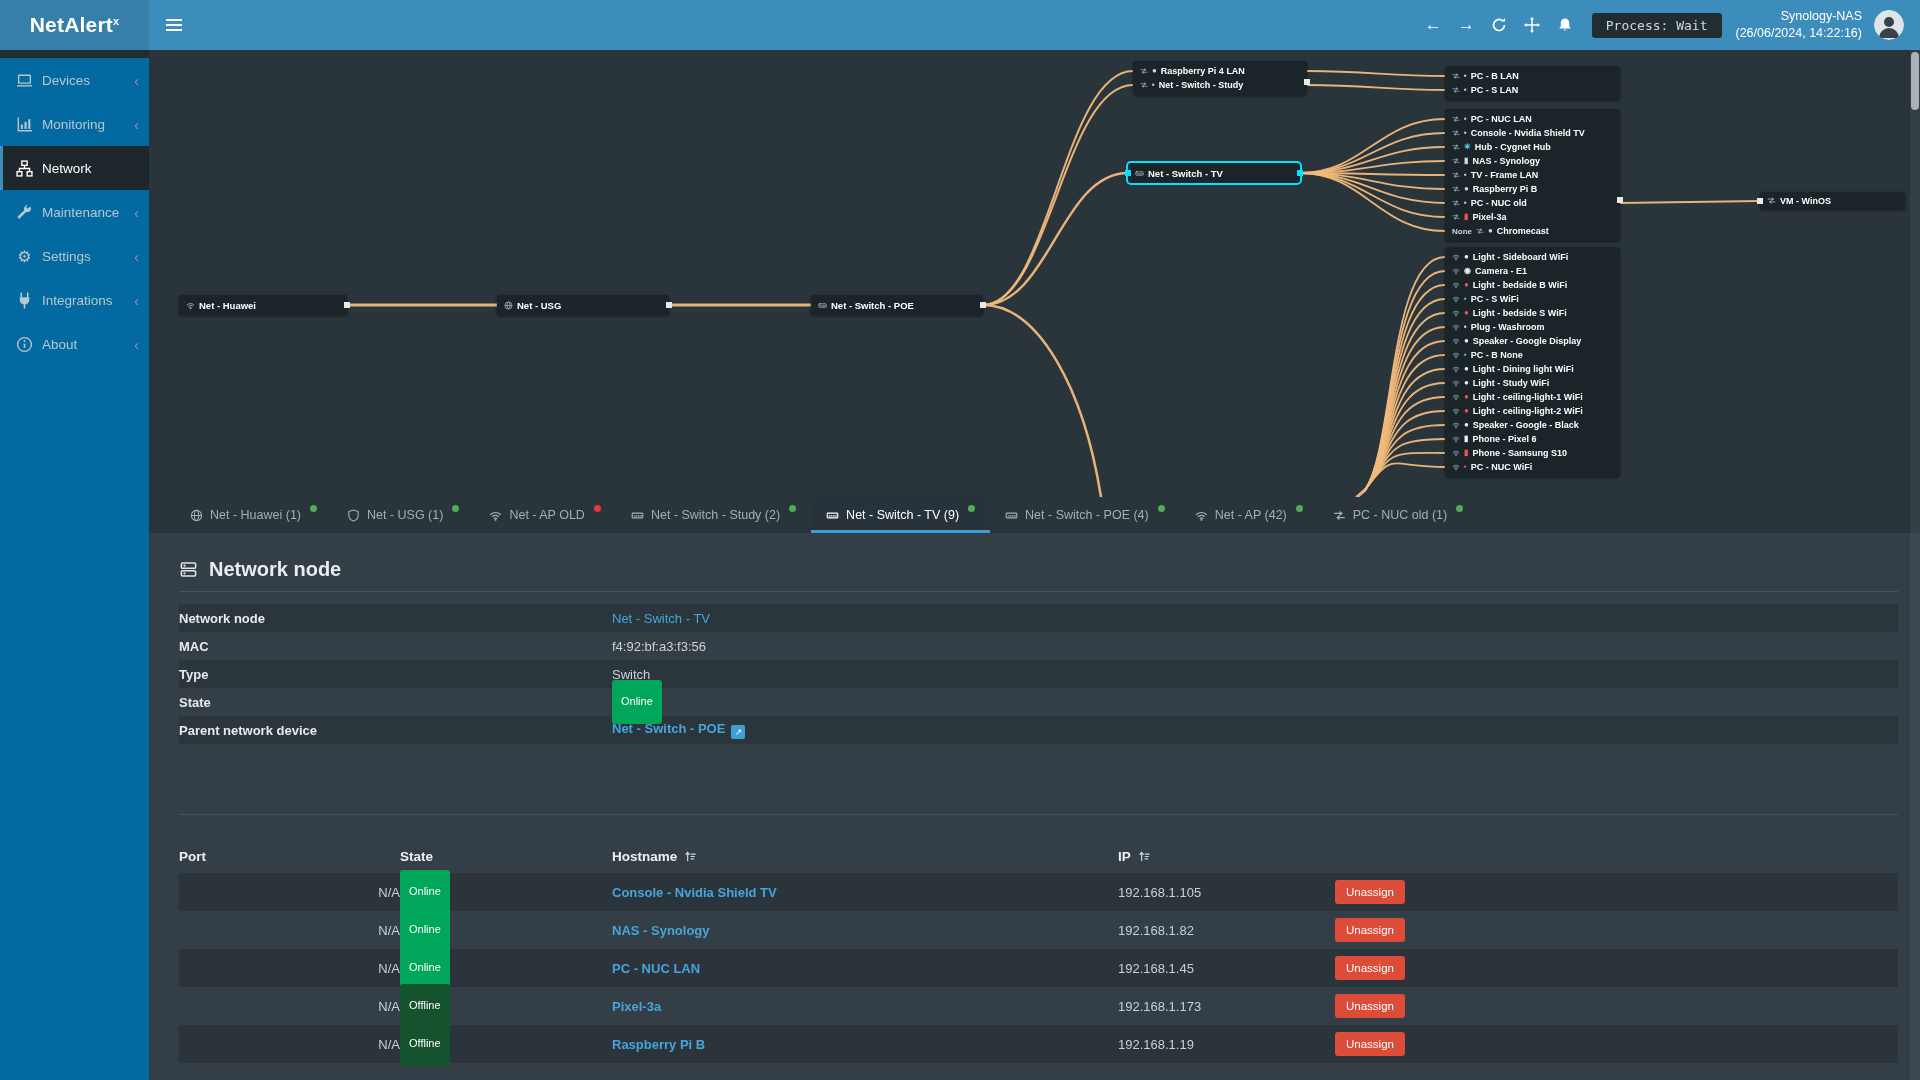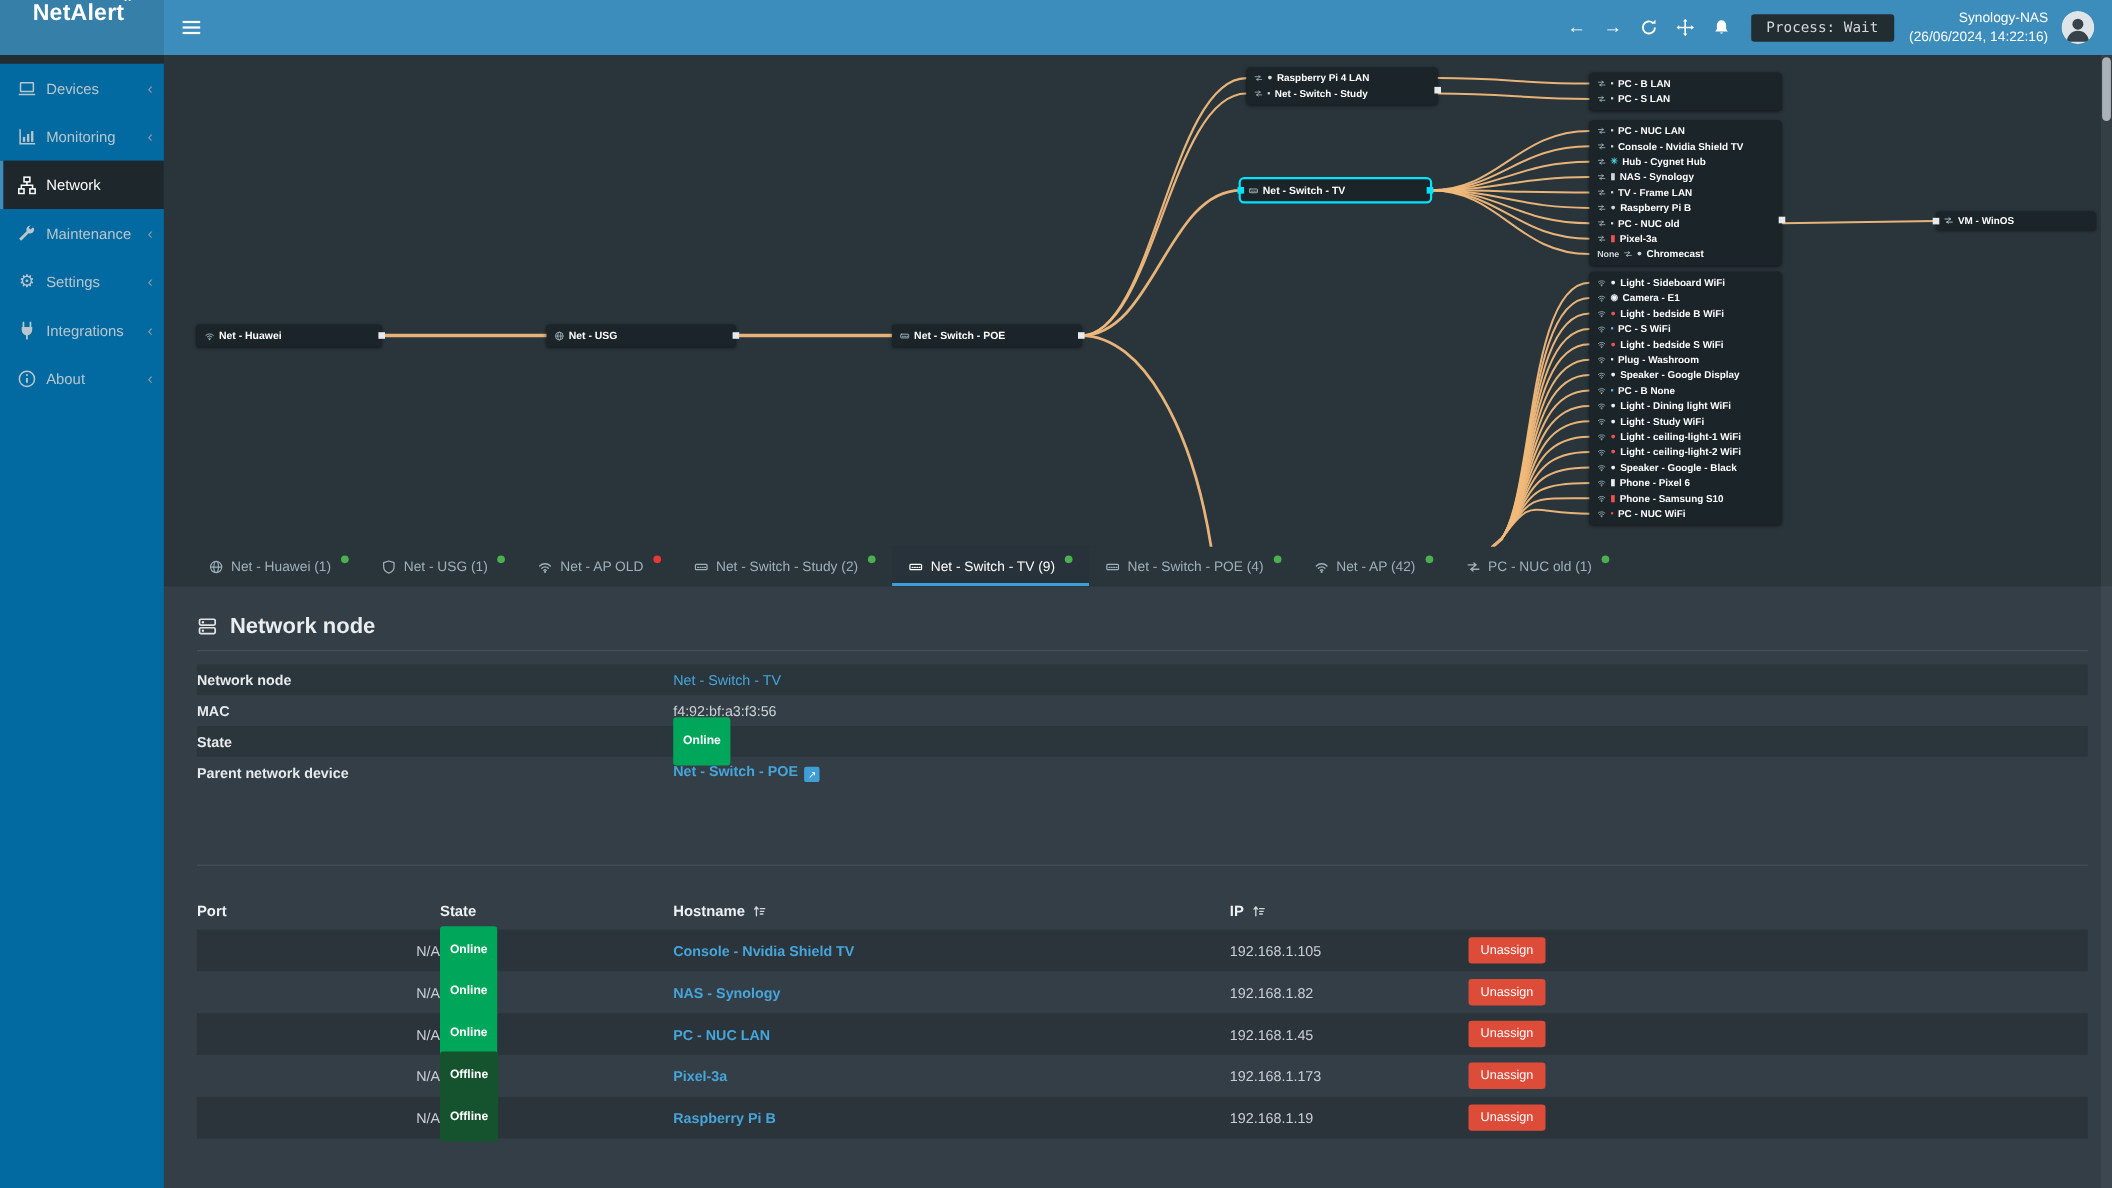--- a/index.html
+++ b/index.html
@@ -1,21 +1,21 @@
 <!DOCTYPE html>
 <html><head>
 <meta charset="utf-8">
 <style>
   *{margin:0;padding:0;box-sizing:border-box}
   html,body{width:1920px;height:1080px;overflow:hidden;background:#222d32;font-family:"Liberation Sans",sans-serif}
   svg{display:block}
 
   
   .header{position:fixed;top:0;left:0;right:0;height:50px;background:#3c8dbc;display:flex;align-items:center;z-index:20}
-  .logo{width:149px;height:50px;background:#367fa9;color:#fff;display:flex;justify-content:center;font-size:21px;font-weight:bold;letter-spacing:.2px}
+  .logo{width:149px;height:50px;background:#367fa9;color:#fff;display:flex;align-items:center;justify-content:center;font-size:21px;font-weight:bold;letter-spacing:.2px}
   .logo sup{font-size:11px;margin-top:-8px}
   .hamburger{width:50px;height:50px;display:flex;align-items:center;justify-content:center;cursor:pointer}
   .ham-lines{width:16px;height:2px;background:#fff;box-shadow:0 5px 0 #fff,0 10px 0 #fff;margin-top:-10px}
   .header-right{margin-left:auto;display:flex;align-items:center;padding-right:16px;color:#fff}
   .hicon{width:33px;height:50px;display:flex;align-items:center;justify-content:center;font-size:17px;cursor:pointer;color:#fff}
   .hicon svg{width:16px;height:16px}
   .process-badge{font-family:"DejaVu Sans Mono",monospace;font-size:13px;background:#222d32;color:#d3d8db;padding:5px 14px;border-radius:3px;margin:0 14px 0 10px;white-space:nowrap}
   .host-info{text-align:right;font-size:12.5px;line-height:1.35;margin-right:12px;white-space:nowrap}
   .avatar{width:30px;height:30px;border-radius:50%;overflow:hidden;cursor:pointer;flex:none}
 
@@ -58,21 +58,21 @@
   .sect-title{color:#e9edef;font-size:20px;font-weight:bold;display:flex;align-items:center;gap:11px;height:24px}
   .sect-title svg{width:19px;height:19px;color:#dfe5e8}
   .panel hr{border:none;border-top:1px solid #46525a;margin:10px 0 12px}
   .details .drow{display:flex;height:28px;align-items:center;font-size:13px}
   .details .drow:nth-child(odd){background:rgba(0,0,0,.14)}
   .dlabel{width:433px;font-weight:bold;color:#e7ebed;flex:none}
   .dvalue{color:#ccd2d6}
   a.link{color:#46a5da;text-decoration:none;cursor:pointer}
   .ext-ic{display:inline-flex;width:14px;height:14px;background:#3f9ed6;border-radius:2px;color:#fff;font-size:9px;align-items:center;justify-content:center;margin-left:6px;vertical-align:-2px}
   .ext-ic::before{content:"\2197"}
-  .badge{display:inline-block;padding:15px 9px;border-radius:3px;font-size:11px;font-weight:bold;color:#fff;line-height:1.2}
+  .badge{display:inline-block;padding:15px 9px;border-radius:3px;font-size:11px;font-weight:normal;color:#fff;line-height:1.2}
   .badge.online{background:#00a65a}
   .badge.offline{background:#14532d}
 
   .spacer60{height:60px}
   .dtable{margin-top:24px}
   .thead{display:flex;height:34px;align-items:center;font-weight:bold;color:#eef1f3;font-size:13.5px}
   .th{display:flex;align-items:center;gap:7px}
   .th svg{width:13px;height:13px;color:#cfd6da;cursor:pointer}
   .tr{display:flex;height:38px;align-items:center;font-size:13px;color:#c9d0d5}
   .tbody .tr:nth-child(odd){background:rgba(0,0,0,.15)}
@@ -661,20 +661,24 @@
     <div class="details">
       <div class="drow">
         <div class="dlabel">Network node</div>
         <div class="dvalue"><a class="link">Net - Switch - TV</a></div>
       </div>
       <div class="drow">
         <div class="dlabel">MAC</div>
         <div class="dvalue">f4:92:bf:a3:f3:56</div>
       </div>
       <div class="drow">
+        <div class="dlabel">Type</div>
+        <div class="dvalue">Switch</div>
+      </div>
+      <div class="drow">
         <div class="dlabel">State</div>
         <div class="dvalue"><span class="badge online">Online</span></div>
       </div>
       <div class="drow">
         <div class="dlabel">Parent network device</div>
         <div class="dvalue"><a class="link" style="font-weight:bold">Net - Switch - POE</a><span class="ext-ic"></span></div>
       </div>
     </div>
 
     <div class="spacer60"></div>

